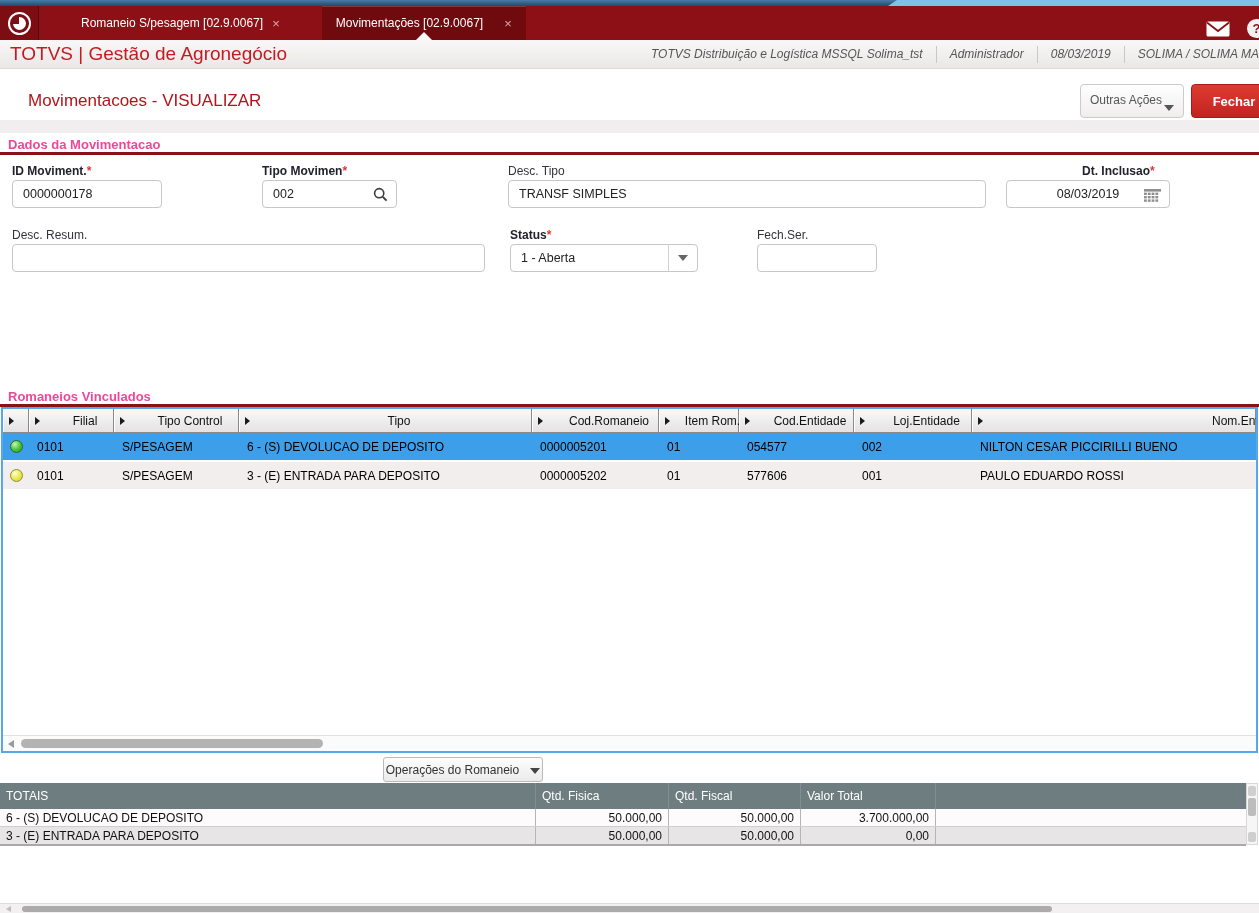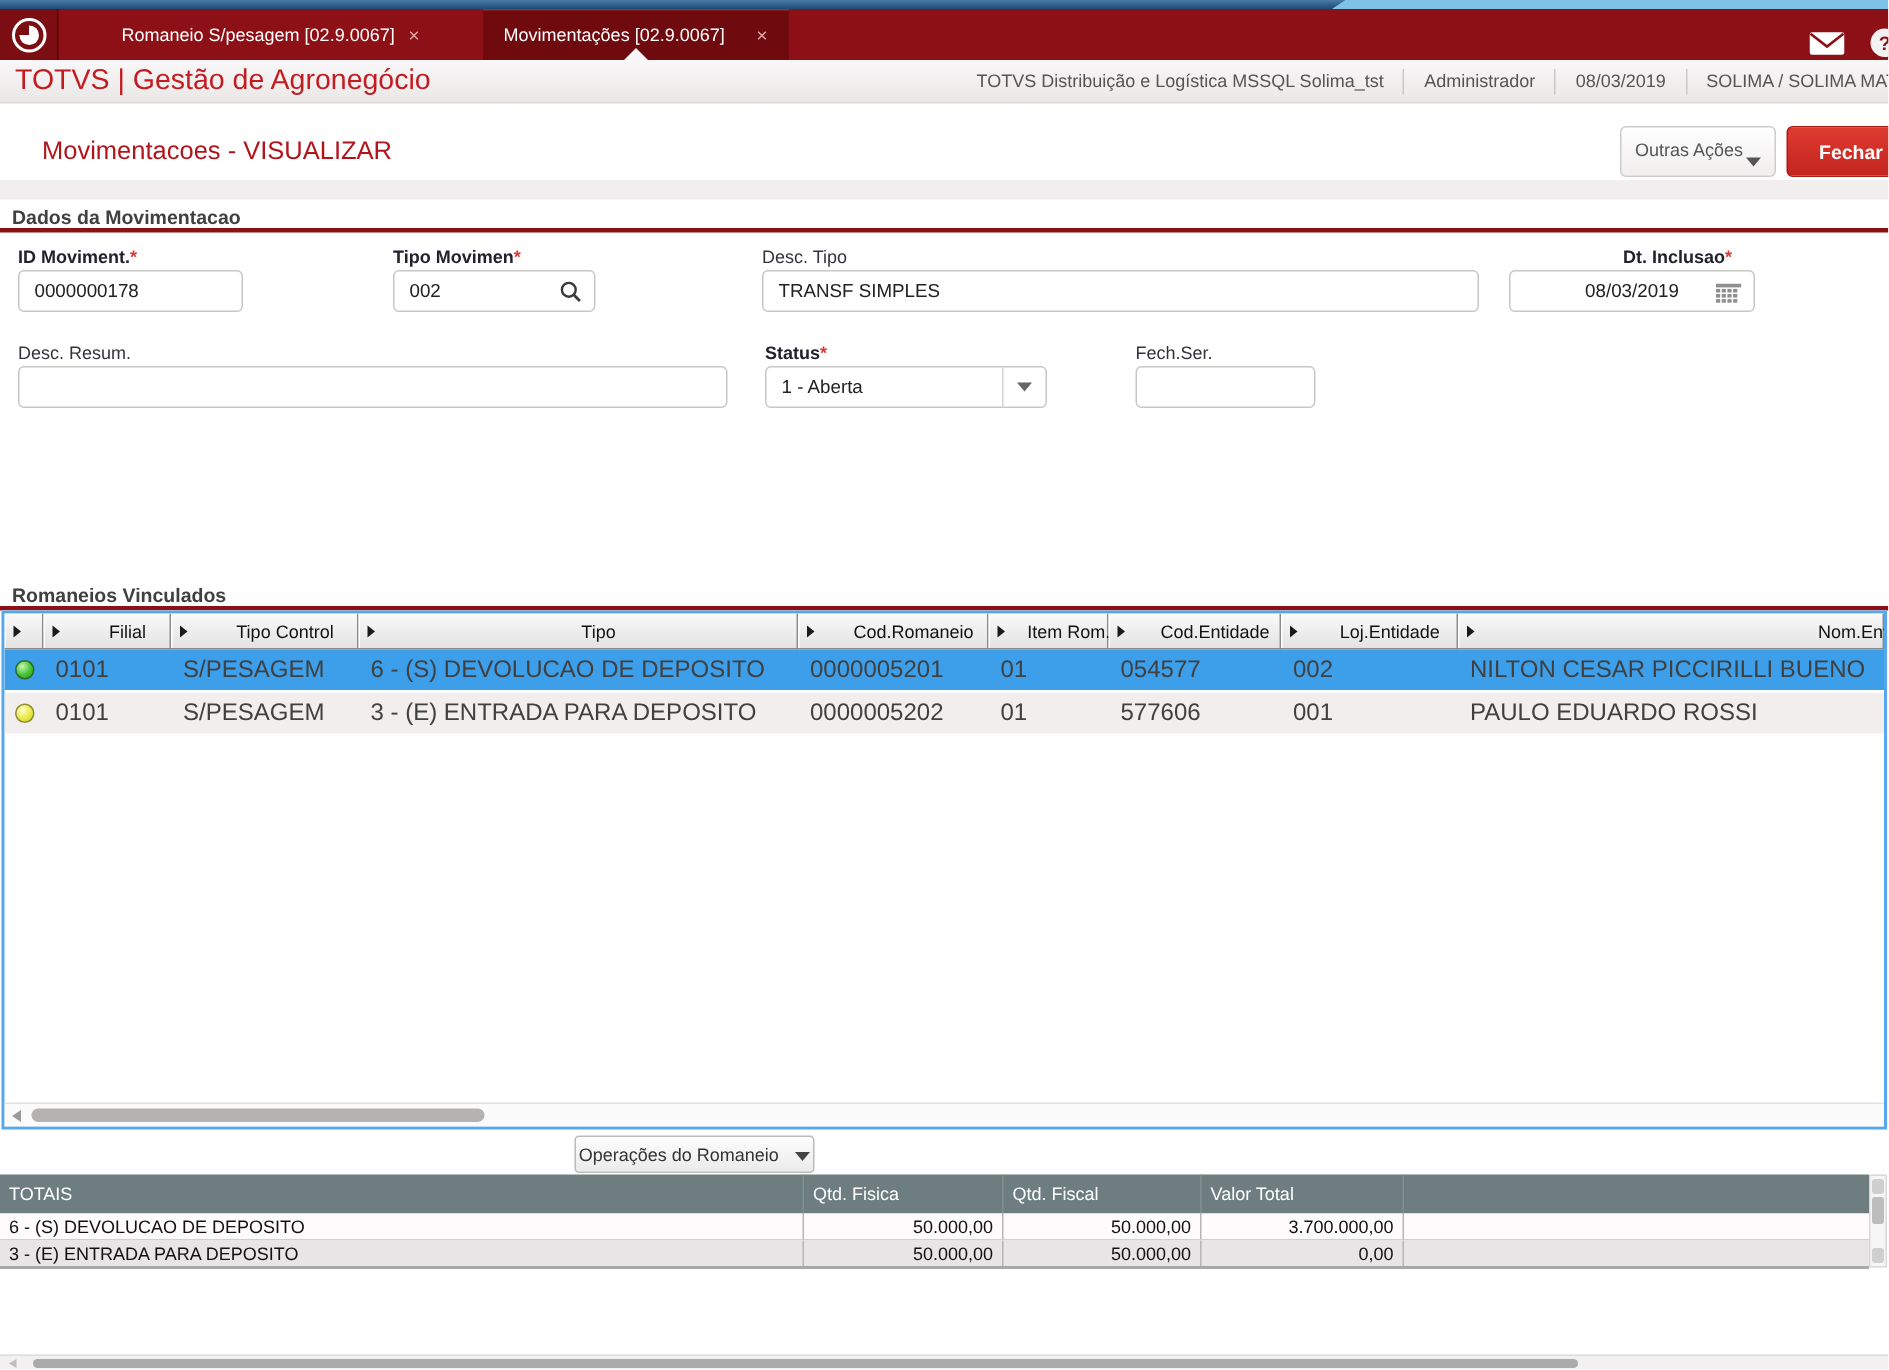--- a/index.html
+++ b/index.html
@@ -29,39 +29,39 @@
   .icon-help{position:absolute;left:1247px;top:13px;width:19px;height:19px;border-radius:50%;
       background:#f2f2f2;color:#8d1016;font-size:13px;font-weight:bold;display:flex;
       align-items:center;justify-content:center;}
 
   
   .appheader{position:absolute;top:40px;left:0;width:1259px;height:28px;
       background:linear-gradient(#f9f7f7,#eae7e7);border-bottom:1px solid #ddd9d9;}
   .brand{position:absolute;left:10px;top:3px;font-size:19px;color:#c41b20;white-space:nowrap;}
   .hitems{position:absolute;left:638px;top:0;height:28px;width:700px;display:flex;align-items:center;
       font-size:12px;color:#555;}
-  .hitem{padding:0 13px;height:17px;display:flex;align-items:center;white-space:nowrap;}
+  .hitem{padding:0 13px;height:17px;display:flex;align-items:center;white-space:nowrap;font-style:italic;}
   .hitem + .hitem{border-left:1px solid #c9c7c7;}
 
   
   .page-title{position:absolute;left:28px;top:91px;font-size:17px;color:#b3141b;}
   .btn-outras{position:absolute;left:1080px;top:84px;width:104px;height:34px;box-sizing:border-box;
       background:linear-gradient(#ffffff,#f0eded);border:1px solid #cfcaca;border-radius:4px;
       font-size:12px;color:#555;cursor:pointer;}
   .btn-outras .lbl{position:absolute;left:0;right:12px;top:8px;text-align:center;}
   .btn-outras .caret{position:absolute;right:9px;bottom:6px;width:0;height:0;
       border-left:5px solid transparent;border-right:5px solid transparent;border-top:6px solid #555;}
   .btn-fechar{position:absolute;left:1191px;top:84px;width:86px;height:34px;box-sizing:border-box;
       background:linear-gradient(#de3b30,#c32420);border:1px solid #a61c18;border-radius:4px;
       color:#fff;font-size:13px;font-weight:bold;display:flex;align-items:center;justify-content:center;
       cursor:pointer;}
   .band{position:absolute;top:120px;left:0;width:1259px;height:13px;background:#f0eeee;}
 
   
-  .section{position:absolute;left:8px;font-size:13px;font-weight:bold;color:#404040;white-space:nowrap;}
+  .section{position:absolute;left:8px;font-size:13px;font-weight:bold;color:#ec4899;white-space:nowrap;}
   .rule{position:absolute;left:0;width:1259px;height:3px;background:#8c1116;}
 
   
   .flabel{position:absolute;font-size:12px;color:#33333b;white-space:nowrap;}
   .flabel.req{font-weight:bold;color:#22222c;}
   .ast{color:#e03535;font-weight:bold;}
   .finput{position:absolute;height:28px;box-sizing:border-box;border:1px solid #c9c6c6;border-radius:4px;
       background:#fff;font-size:12.5px;color:#222;display:flex;align-items:center;padding:0 10px;}
   .finput.center{justify-content:center;}
   .icon-right{position:absolute;right:8px;top:6px;}
@@ -79,21 +79,21 @@
       background:linear-gradient(#fafafa,#e4e2e2);
       border-right:1px solid #8a8a8a;border-bottom:1px solid #8a8a8a;
       box-shadow:inset 1px 1px 0 #fff;cursor:pointer;}
   .tri{position:absolute;left:6px;top:50%;margin-top:-4px;width:0;height:0;
       border-left:5px solid #1a1a1a;border-top:4px solid transparent;border-bottom:4px solid transparent;}
   .gh-label{white-space:nowrap;margin-left:28px;}
   .gh-label-clip{position:absolute;left:212px;}
   .c0{width:26px;}.c1{width:85px;}.c2{width:125px;}.c3{width:293px;}.c4{width:127px;}
   .c5{width:80px;}.c6{width:115px;}.c7{width:118px;}
   .c8{flex:1 1 auto;min-width:0;}
-  .g-row{display:flex;height:27px;margin-bottom:2px;background:#f2eeee;font-size:16px;color:#404040;
+  .g-row{display:flex;height:27px;margin-bottom:2px;background:#f2eeee;font-size:12px;color:#000000;
       cursor:pointer;}
   .g-row.sel{background:#3d9ee9;}
   .g-cell{display:flex;align-items:center;padding-left:8px;white-space:nowrap;overflow:hidden;
       box-sizing:border-box;flex:none;}
   .g-cell.c0{justify-content:center;padding-left:0;}
   .g-cell.c8{flex:1 1 auto;}
   .led{width:13px;height:13px;border-radius:50%;box-sizing:border-box;}
   .led.green{background:radial-gradient(circle at 35% 30%,#c9f5b0,#45c235 55%,#2f9b26);border:1px solid #2a6d22;}
   .led.yellow{background:radial-gradient(circle at 35% 30%,#ffffd0,#e8e84a 55%,#cfcf35);border:1px solid #8f8f2a;}
   .grid-scroll{position:absolute;left:0;right:0;bottom:0;height:15px;background:#fbfbfb;

